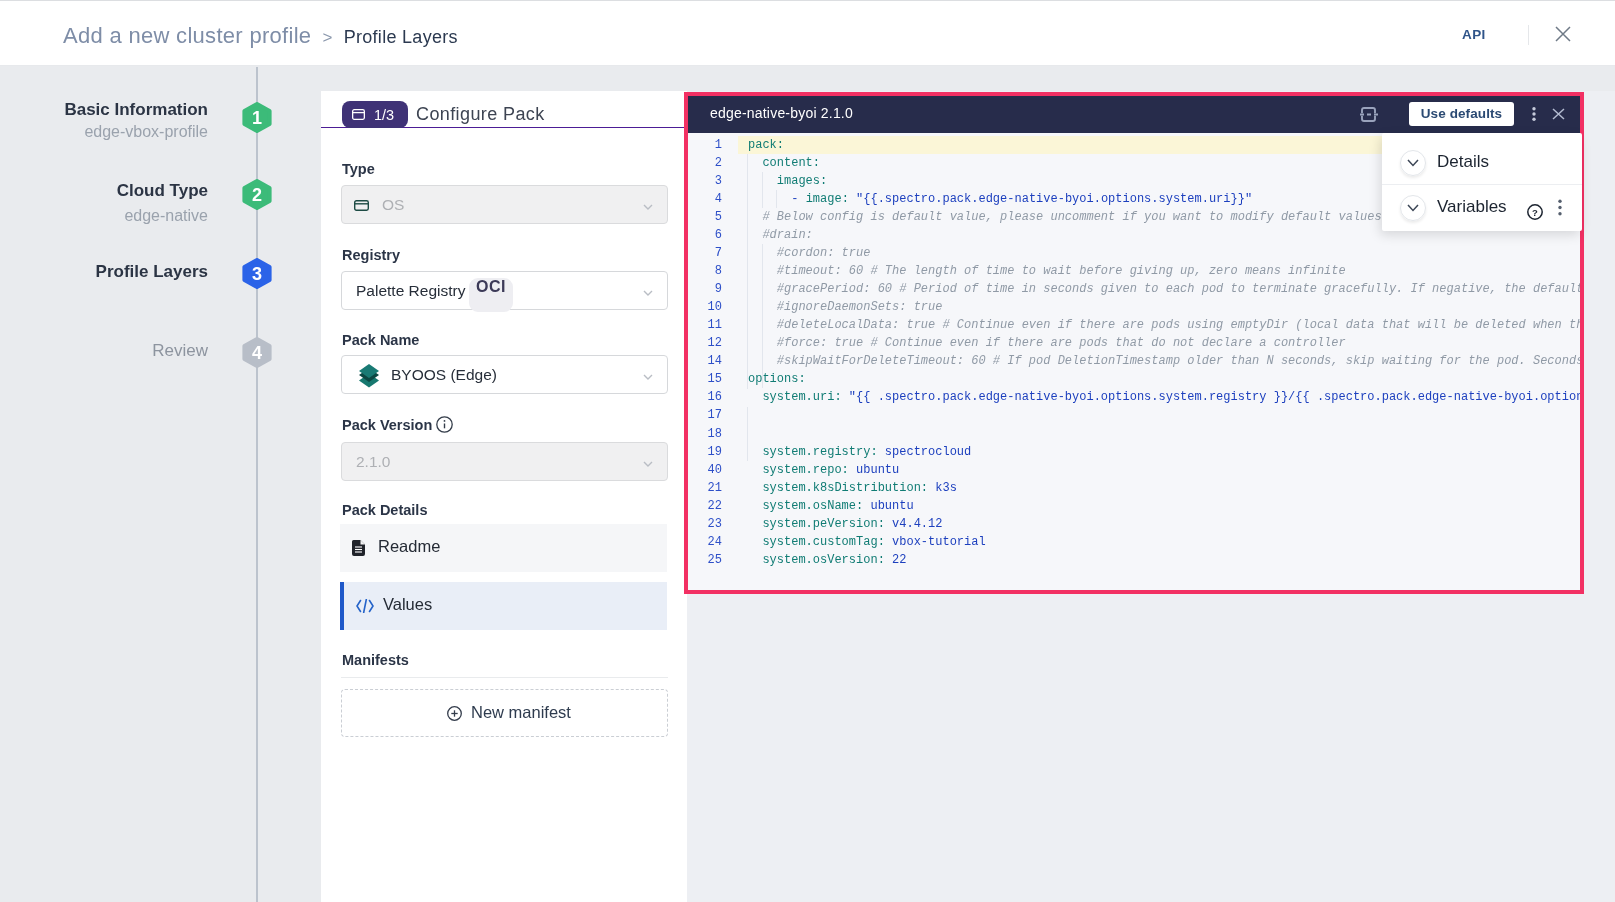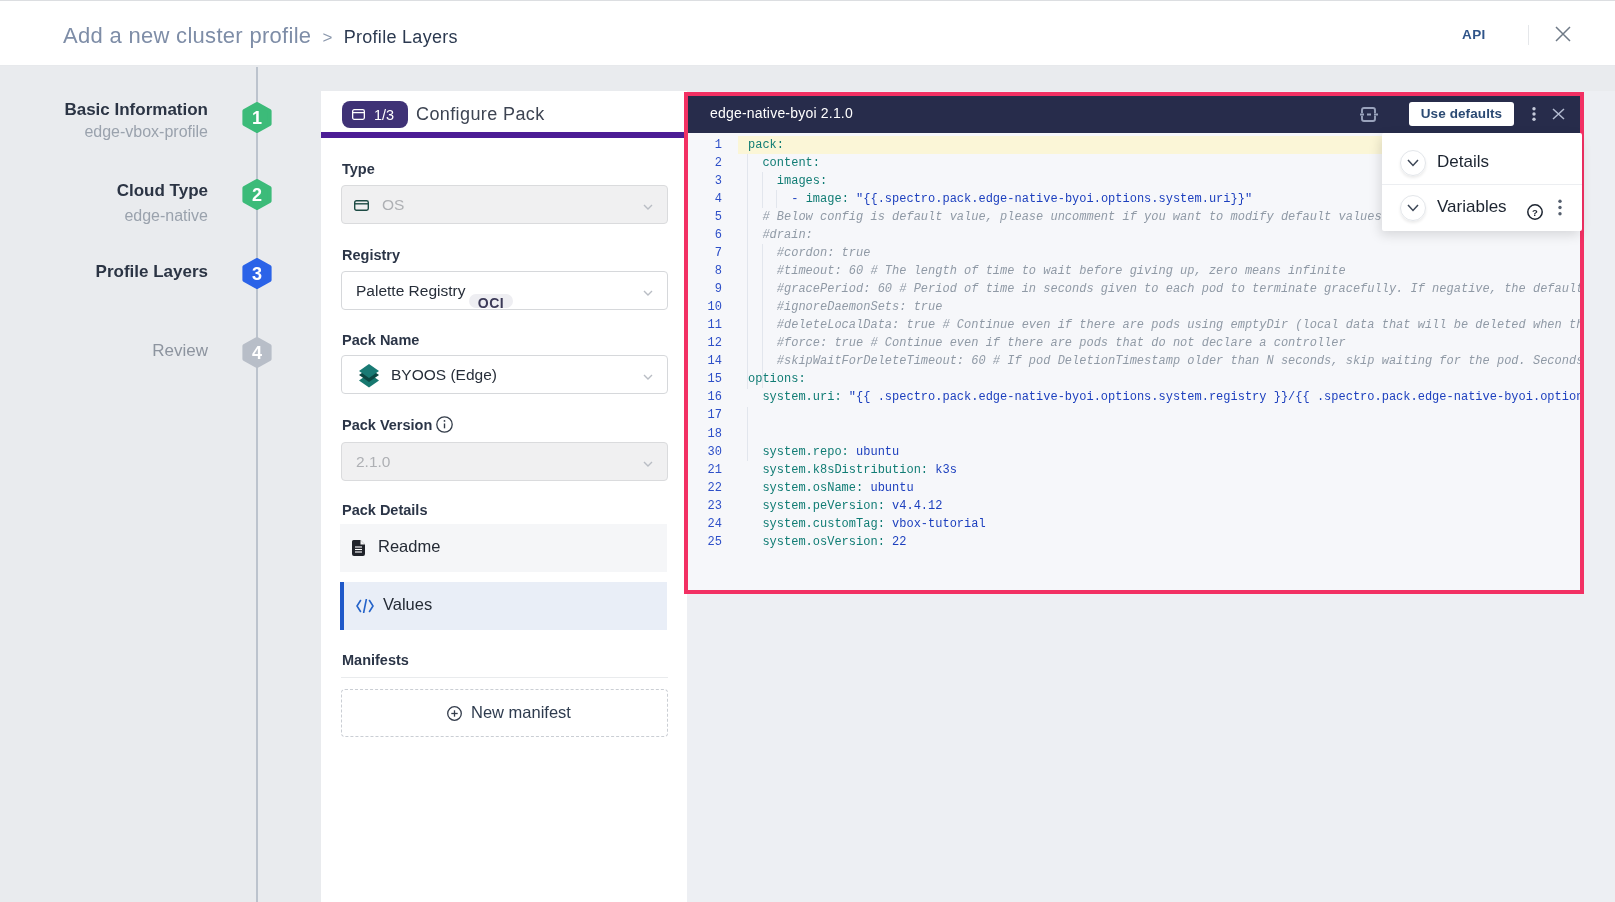--- a/index.html
+++ b/index.html
@@ -12,21 +12,21 @@
 #hdrdiv { position:absolute; left:1528px; top:24px; width:1px; height:20px; background:#e5e7ea; }
 #closex { position:absolute; left:1555px; top:25px; }
 #main { position:absolute; left:0; top:67px; width:1615px; height:835px; background:#e9ebee; }
 #rightbg { position:absolute; left:687px; top:24px; width:928px; height:811px; background:#edeff3; }
 #stepline { position:absolute; left:256px; top:0px; width:2px; height:835px; background:#bcc3cd; }
 .steplabel { position:absolute; right:1407px; text-align:right; white-space:nowrap; }
 .st-t { font-size:17px; font-weight:bold; color:#2b3444; }
 .st-s { font-size:16px; color:#9aa2ad; }
 .hex { position:absolute; }
 #formpanel { position:absolute; left:321px; top:24px; width:366px; height:811px; background:#fff; }
-#cfghead { position:absolute; left:0; top:0; width:366px; height:47px; border-bottom:6px solid #4c1d95; }
+#cfghead { position:absolute; left:0; top:0; width:366px; height:37px; border-bottom:1px solid #4c1d95; }
 #badge { position:absolute; left:21px; top:10px; width:66px; height:27px; background:#3f3276; border-radius:8px; }
 #badge .n { position:absolute; left:32px; top:5.5px; color:#fff; font-size:14.5px; }
 #cfgtitle { position:absolute; left:95px; top:13px; font-size:18px; letter-spacing:0.4px; color:#3d4452; }
 .flabel { position:absolute; font-size:14.5px; font-weight:bold; color:#2b3547; }
 .sel { position:absolute; left:20px; width:327px; height:39px; border:1px solid #d6d8db; border-radius:4px; background:#fff; }
 .sel.dis { background:#f0f0f1; border-color:#dadbdd; }
 .sel .txt { position:absolute; top:10px; font-size:15.5px; color:#272e39; }
 .sel .txt.gray { color:#aeb0b4; }
 .chev { position:absolute; right:14px; top:16px; width:10px; height:10px; }
 .prow { position:absolute; left:19px; width:327px; height:48px; }
@@ -113,21 +113,21 @@
           <line x1="0.7" y1="3.8" x2="14.3" y2="3.8" stroke="#1d4b44" stroke-width="1.4"></line>
         </svg>
       <span class="txt gray" style="left:40px;">OS</span>
       <svg class="chev" viewBox="0 0 10 10">
           <path d="M1 3 L5 7 L9 3" stroke="#b9bdc4" stroke-width="1.4" fill="none"></path>
         </svg>
     </div>
     <div class="flabel" style="left:21px;top:156px;">Registry</div>
     <div class="sel" style="top:180px;">
       <span class="txt" style="left:14px;">Palette Registry</span>
-      <span style="position:absolute;left:127px;top:22px;width:44px;height:14px;background:#eeeef2;border-radius:9px;text-align:center;font-size:14px;font-weight:bold;color:#3c3a58;line-height:18px;letter-spacing:0.5px;">OCI</span>
+      <span style="position:absolute;left:127px;top:6px;width:44px;height:34px;background:#eeeef2;border-radius:9px;text-align:center;font-size:16px;font-weight:bold;color:#3c3a58;line-height:18px;letter-spacing:0.5px;">OCI</span>
       <svg class="chev" viewBox="0 0 10 10">
           <path d="M1 3 L5 7 L9 3" stroke="#b9bdc4" stroke-width="1.4" fill="none"></path>
         </svg>
     </div>
     <div class="flabel" style="left:21px;top:241px;">Pack Name</div>
     <div class="sel" style="top:264px;">
       <svg style="position:absolute;left:17px;top:8px;" width="20" height="24" viewBox="0 0 20 24">
         <polygon points="10,9.5 20,16.5 10,23.5 0,16.5" fill="#17786f"></polygon>
         <polygon points="10,4 20,11 10,18 0,11" fill="#0c4843"></polygon>
         <polygon points="10,0 20,7 10,14 0,7" fill="#197a74"></polygon>
@@ -214,21 +214,22 @@
         <div class="cl"><span class="g">8</span><span class="t">    <span class="c">#timeout: 60 # The length of time to wait before giving up, zero means infinite</span></span></div>
         <div class="cl"><span class="g">9</span><span class="t">    <span class="c">#gracePeriod: 60 # Period of time in seconds given to each pod to terminate gracefully. If negative, the default</span></span></div>
         <div class="cl"><span class="g">10</span><span class="t">    <span class="c">#ignoreDaemonSets: true</span></span></div>
         <div class="cl"><span class="g">11</span><span class="t">    <span class="c">#deleteLocalData: true # Continue even if there are pods using emptyDir (local data that will be deleted when th</span></span></div>
         <div class="cl"><span class="g">12</span><span class="t">    <span class="c">#force: true # Continue even if there are pods that do not declare a controller</span></span></div>
         <div class="cl"><span class="g">14</span><span class="t">    <span class="c">#skipWaitForDeleteTimeout: 60 # If pod DeletionTimestamp older than N seconds, skip waiting for the pod. Seconds</span></span></div>
         <div class="cl"><span class="g">15</span><span class="t"><span class="k">options:</span></span></div>
         <div class="cl"><span class="g">16</span><span class="t">  <span class="k">system.uri:</span> <span class="v">"{{ .spectro.pack.edge-native-byoi.options.system.registry }}/{{ .spectro.pack.edge-native-byoi.option</span></span></div>
         <div class="cl"><span class="g">17</span><span class="t"></span></div>
         <div class="cl"><span class="g">18</span><span class="t"></span></div>
-        <div class="cl"><span class="g">30</span><span class="t">  <span class="k">system.repo:</span> <span class="v">ubuntu</span></span></div>
+        <div class="cl"><span class="g">19</span><span class="t">  <span class="k">system.registry:</span> <span class="v">spectrocloud</span></span></div>
+        <div class="cl"><span class="g">40</span><span class="t">  <span class="k">system.repo:</span> <span class="v">ubuntu</span></span></div>
         <div class="cl"><span class="g">21</span><span class="t">  <span class="k">system.k8sDistribution:</span> <span class="v">k3s</span></span></div>
         <div class="cl"><span class="g">22</span><span class="t">  <span class="k">system.osName:</span> <span class="v">ubuntu</span></span></div>
         <div class="cl"><span class="g">23</span><span class="t">  <span class="k">system.peVersion:</span> <span class="v">v4.4.12</span></span></div>
         <div class="cl"><span class="g">24</span><span class="t">  <span class="k">system.customTag:</span> <span class="v">vbox-tutorial</span></span></div>
         <div class="cl"><span class="g">25</span><span class="t">  <span class="k">system.osVersion:</span> <span class="v">22</span></span></div>
       </div>
     </div>
   </div>
 
 </div>

